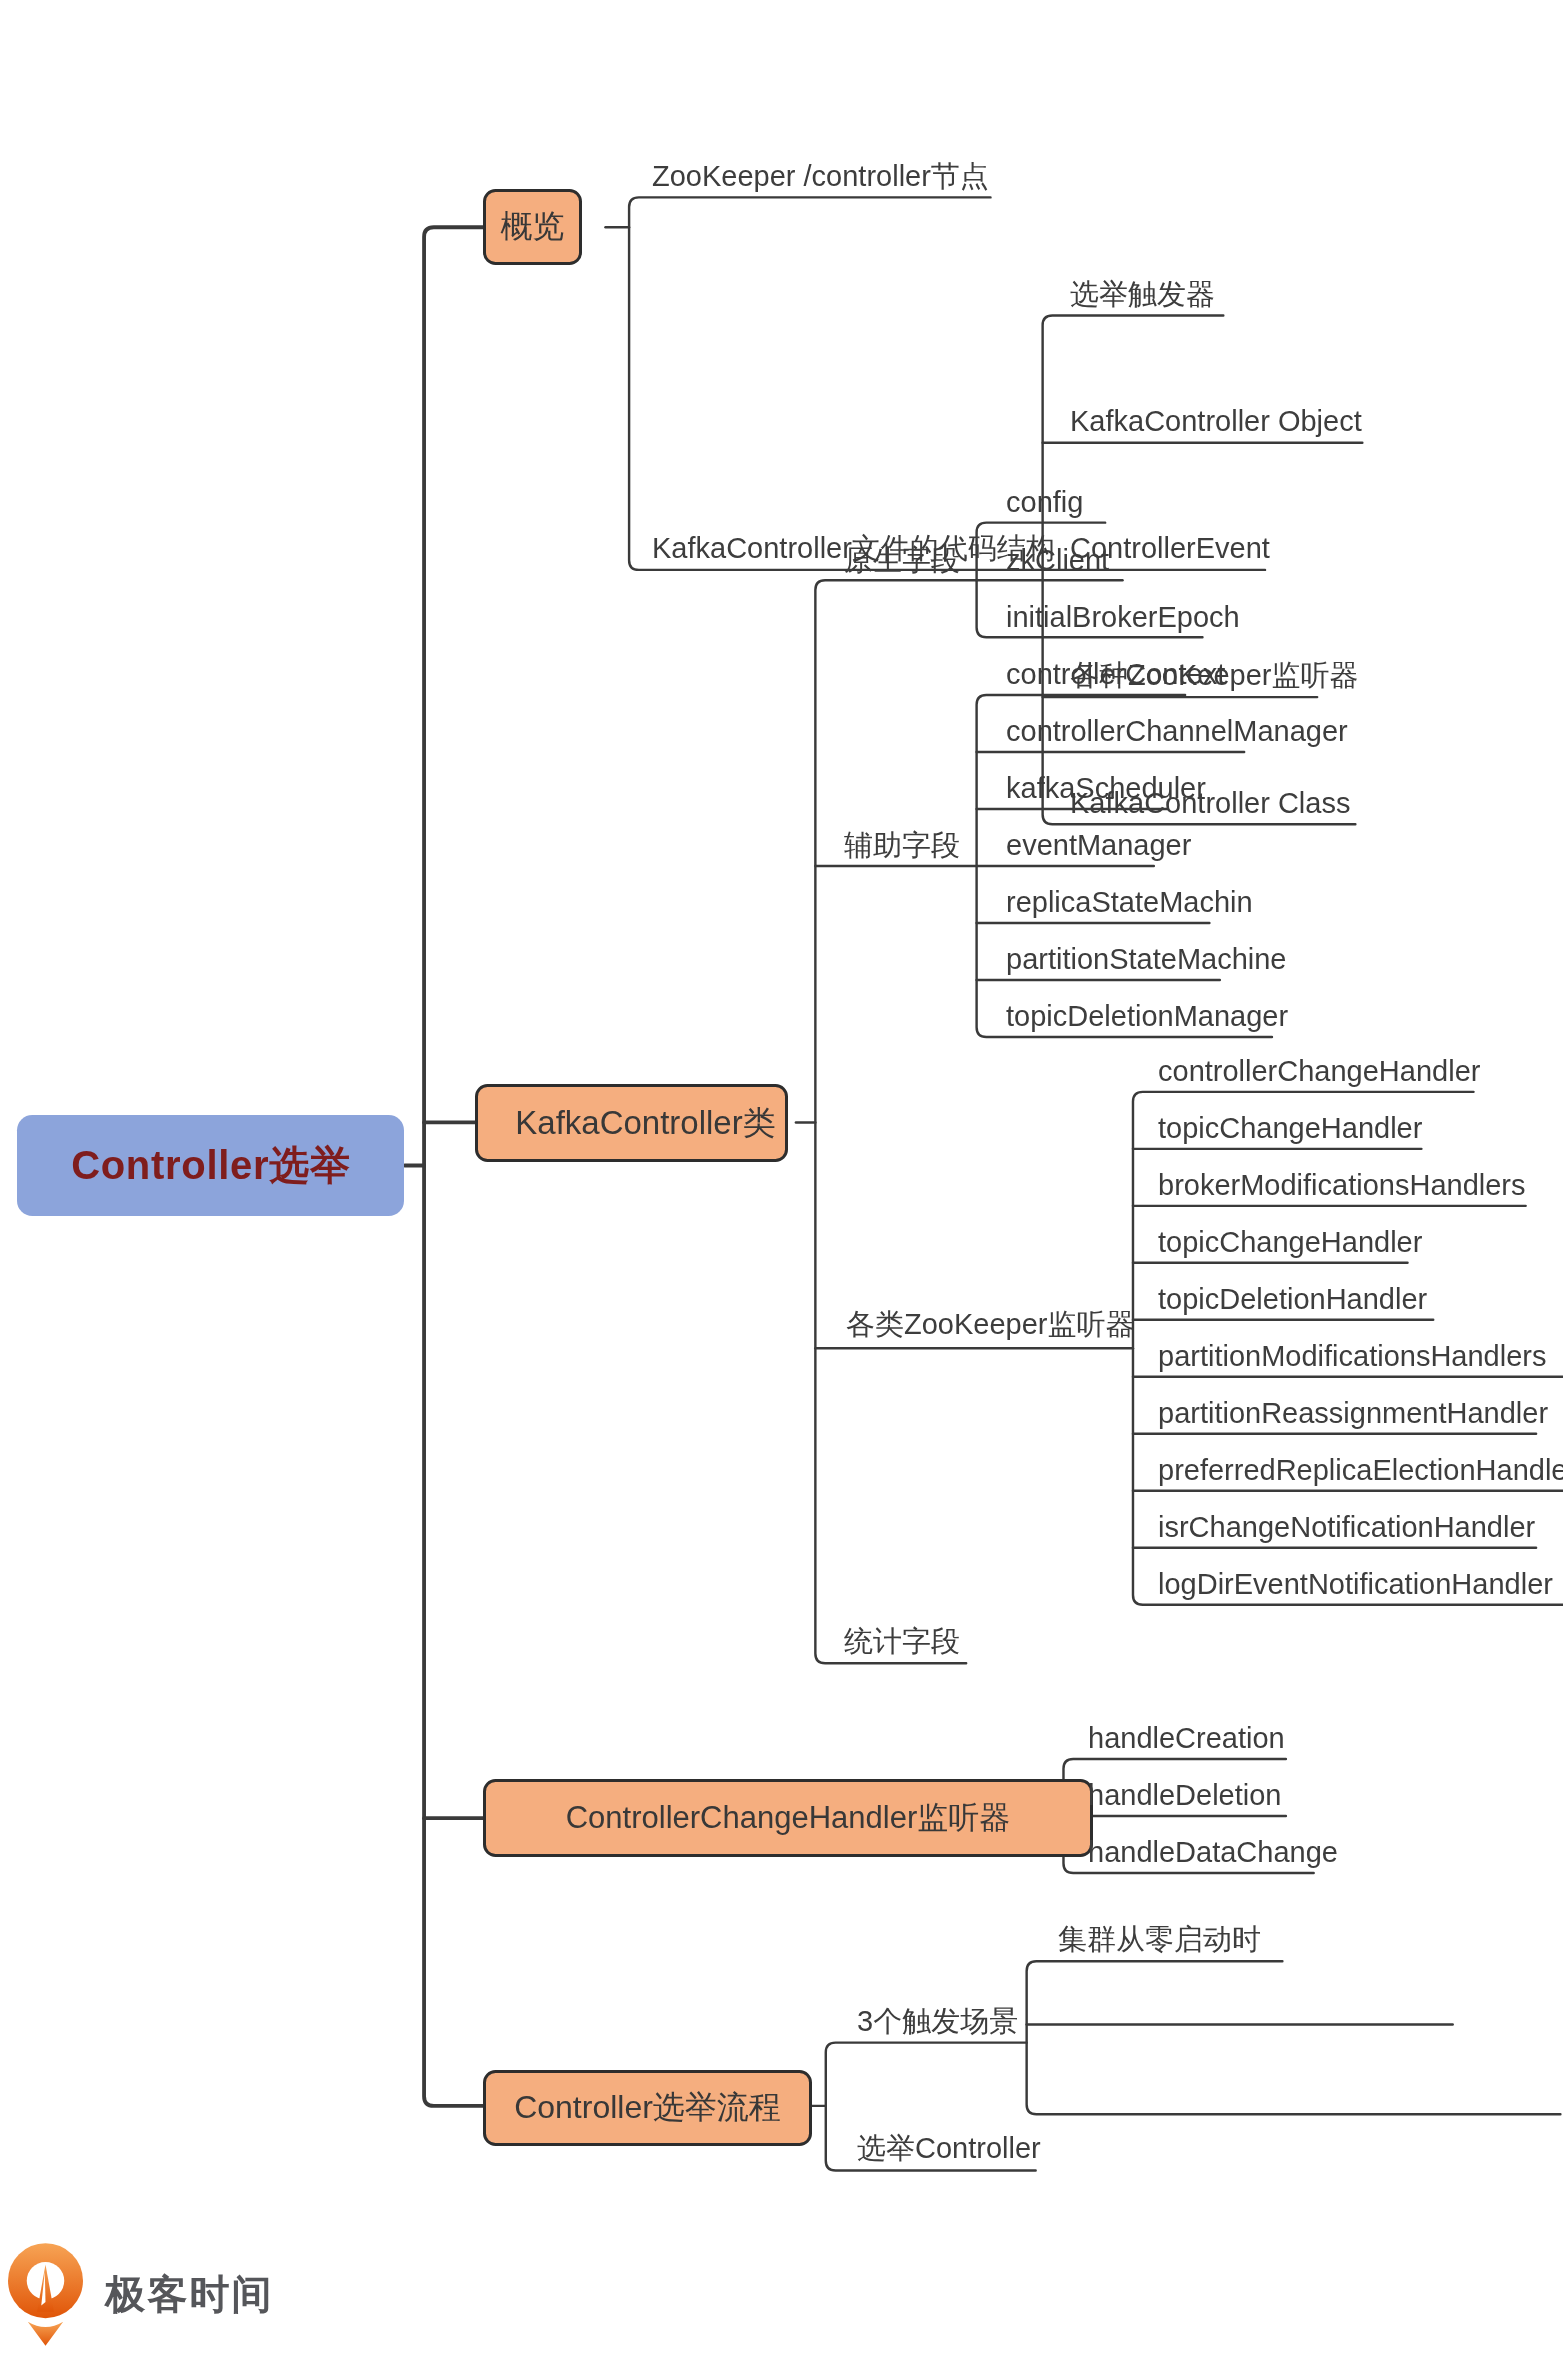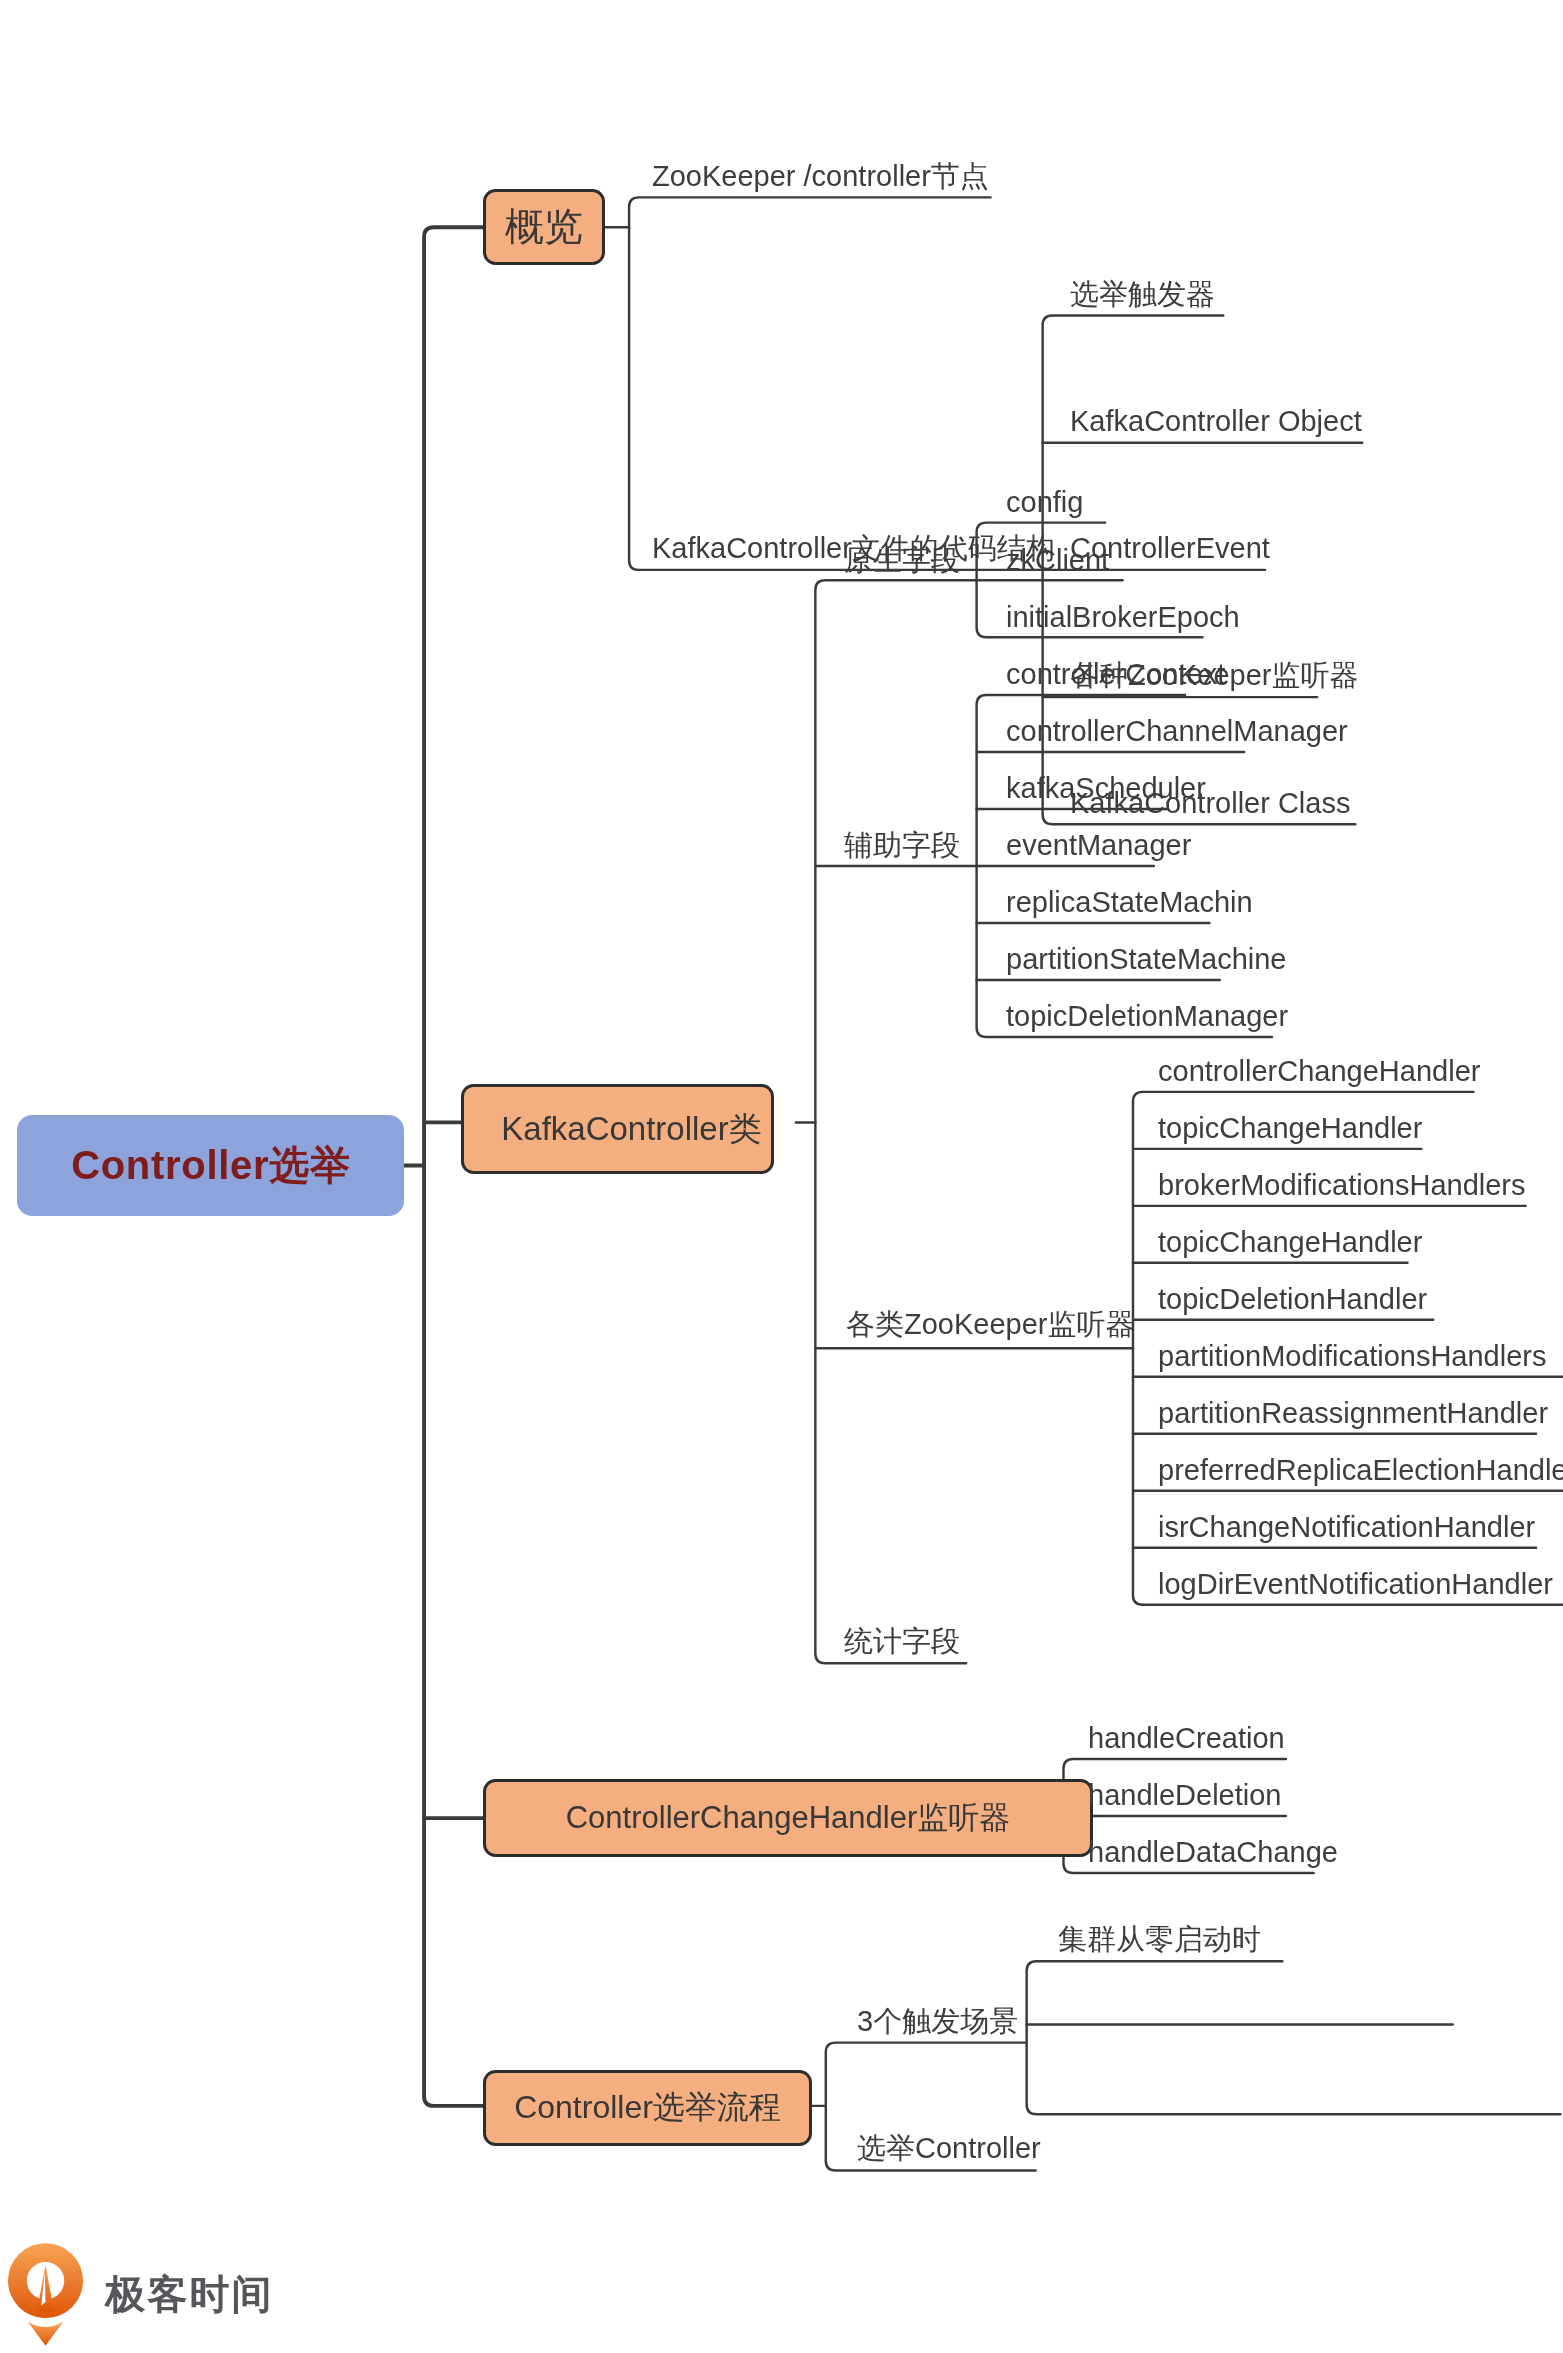--- a/index.html
+++ b/index.html
@@ -12,22 +12,22 @@
   svg.wires{position:absolute;left:0;top:0;}
   .wires path{fill:none;stroke:var(--line);stroke-width:3.5;stroke-linecap:round;}
   .wires path.thick{stroke-width:5.5;}
   .lf{position:absolute;font-size:29px;line-height:36px;color:var(--text);white-space:nowrap;}
   .lf.wrap{white-space:normal;width:486px;line-height:38px;}
   .box{
     position:absolute;display:flex;align-items:center;justify-content:center;box-sizing:border-box;
     background:var(--accent_orange);border:3.5px solid var(--box_border);border-radius:12.5px;
     color:#383838;
   }
-  #box-overview{left:483px;top:189px;width:122px;height:76px;font-size:39px;}
-  #box-kc{left:461px;top:1084px;width:313px;height:90px;font-size:33px;padding-left:28px;}
+  #box-overview{left:483px;top:189px;width:99px;height:76px;font-size:32px;}
+  #box-kc{left:475px;top:1084px;width:313px;height:78px;font-size:33px;padding-left:28px;}
   #box-cch{left:483px;top:1779px;width:610px;height:78px;font-size:31px;}
   #box-flow{left:483px;top:2070px;width:329px;height:76px;font-size:32px;}
   #box-root{
     left:17.4px;top:1115px;width:387px;height:101px;font-size:40px;font-weight:bold;
     background:var(--root_blue);border:none;border-radius:15.3px;color:#7f1d1d;letter-spacing:0.7px;
   }
   #logo{position:absolute;left:8.3px;top:2243px;display:flex;align-items:center;gap:22px;}
   #logo-text{font-size:40px;font-weight:bold;color:var(--logo_text);letter-spacing:2.1px;}
 </style>
 </head>

